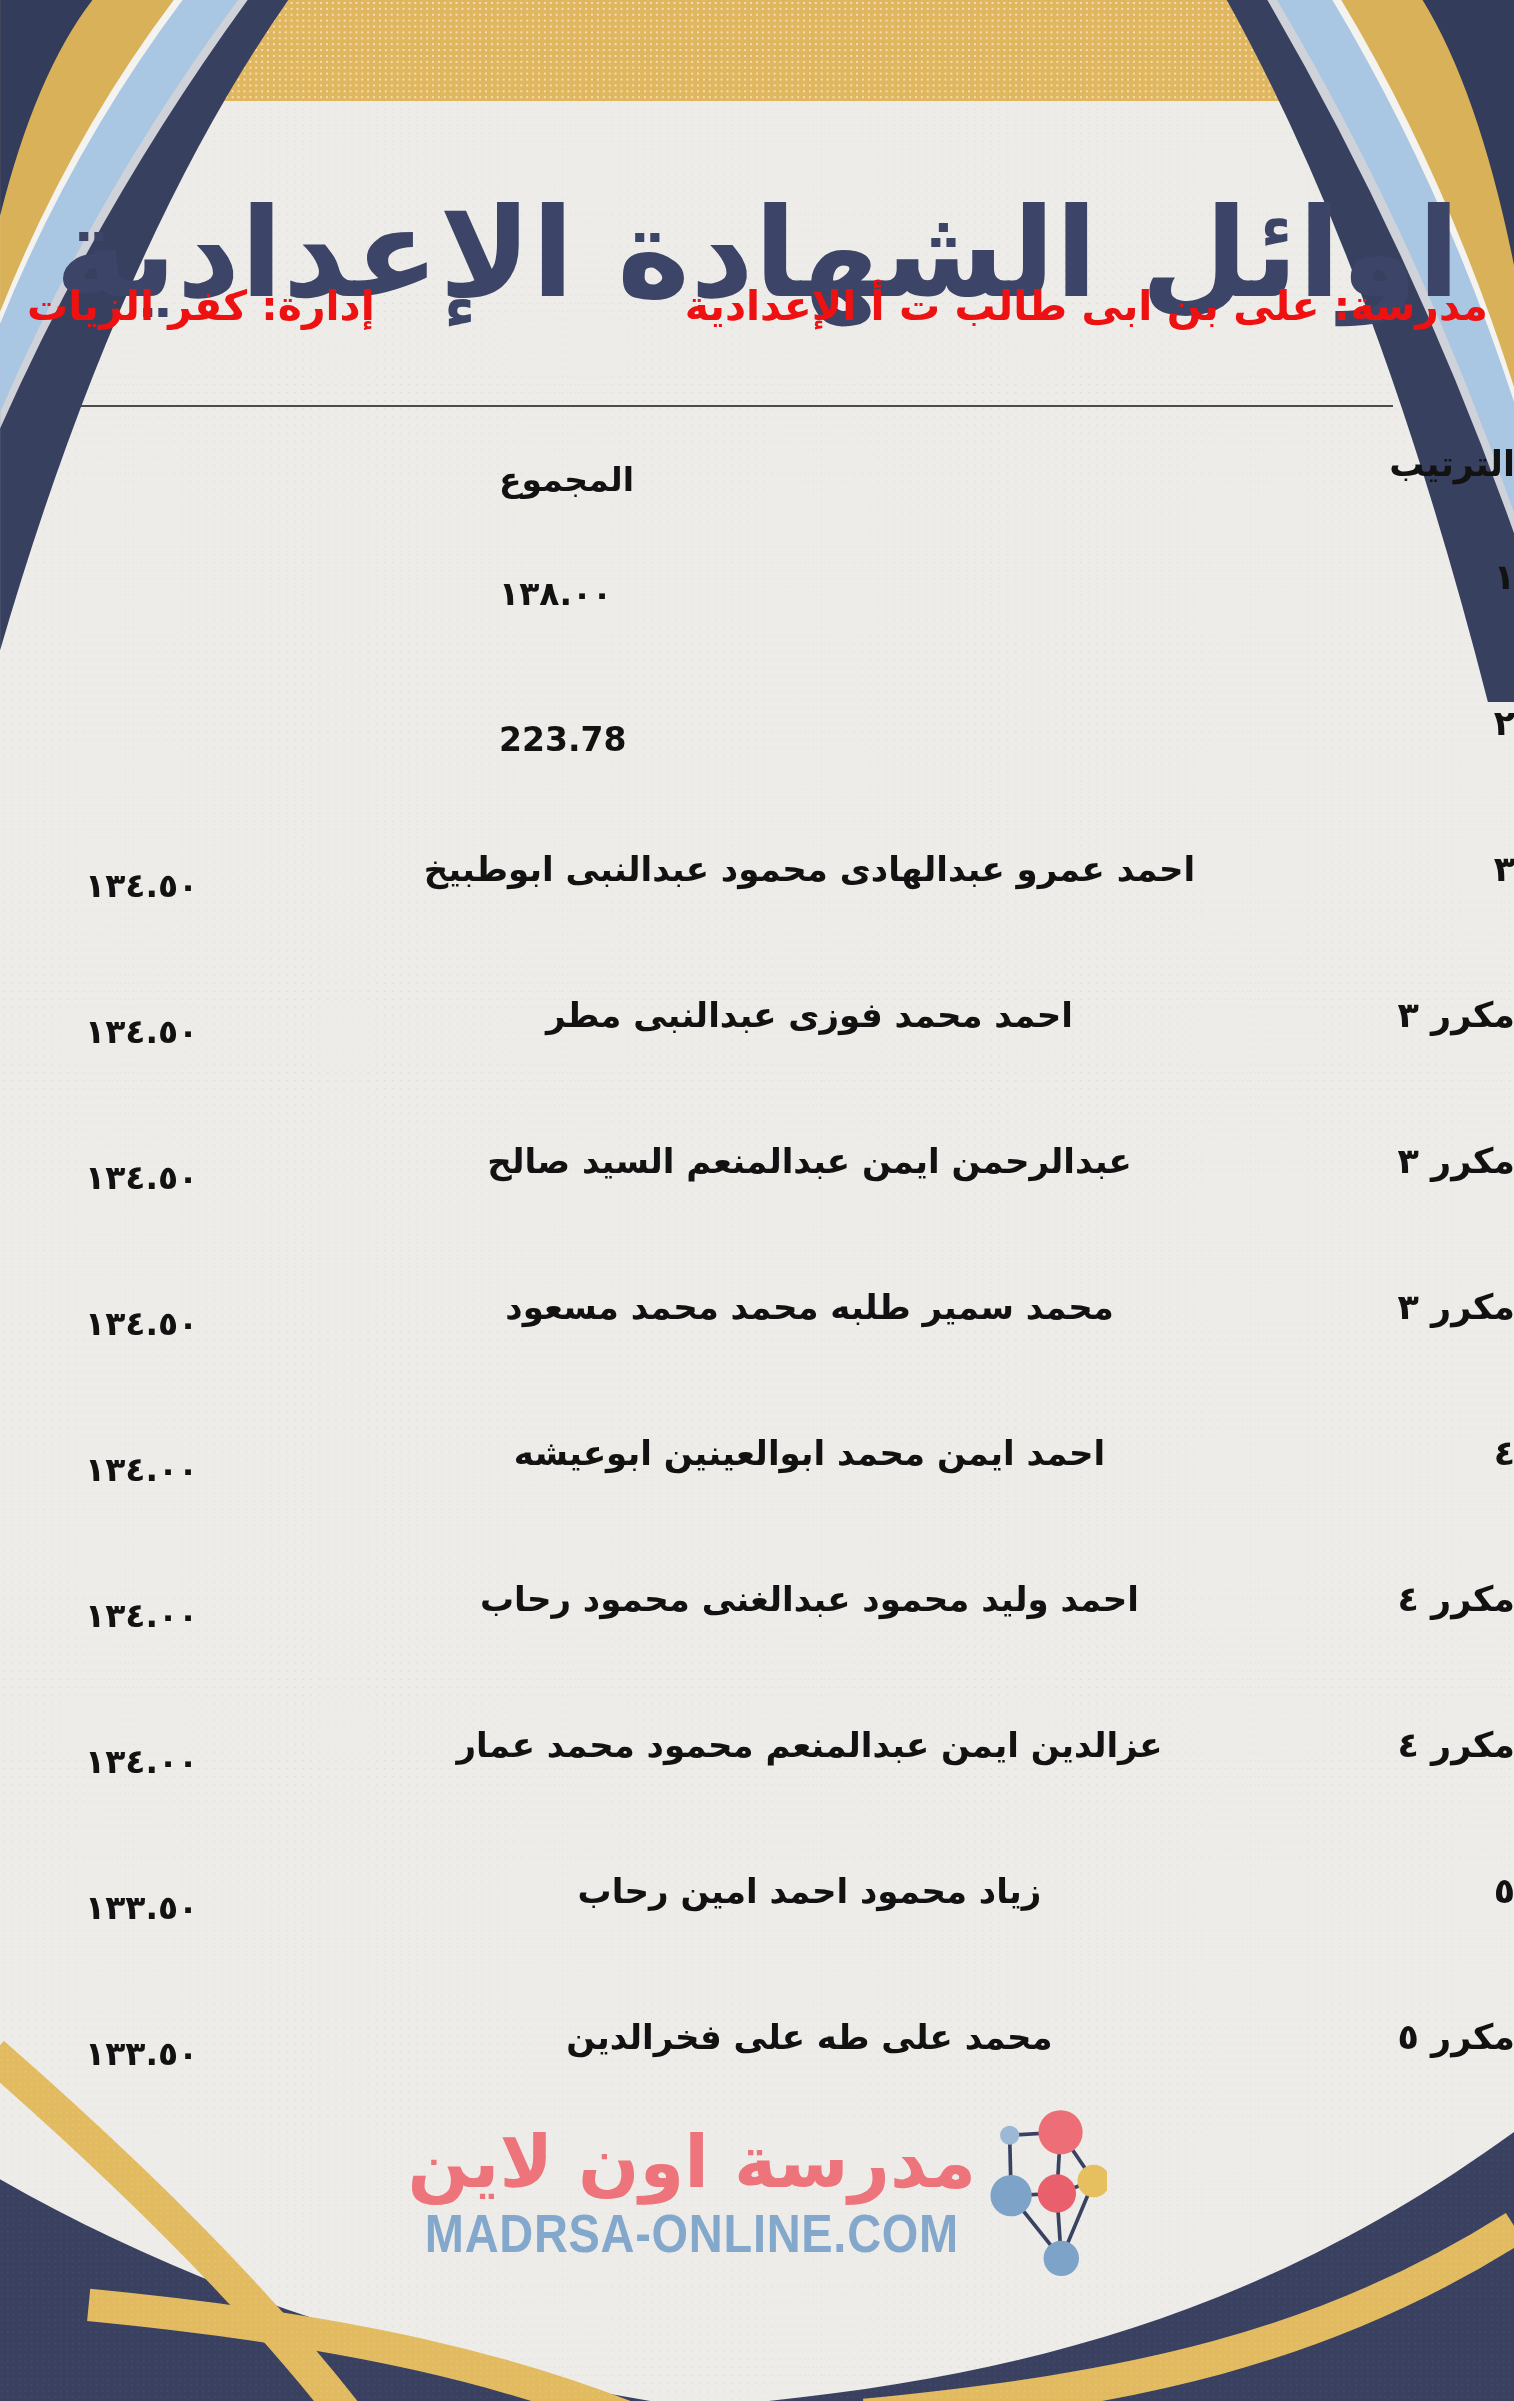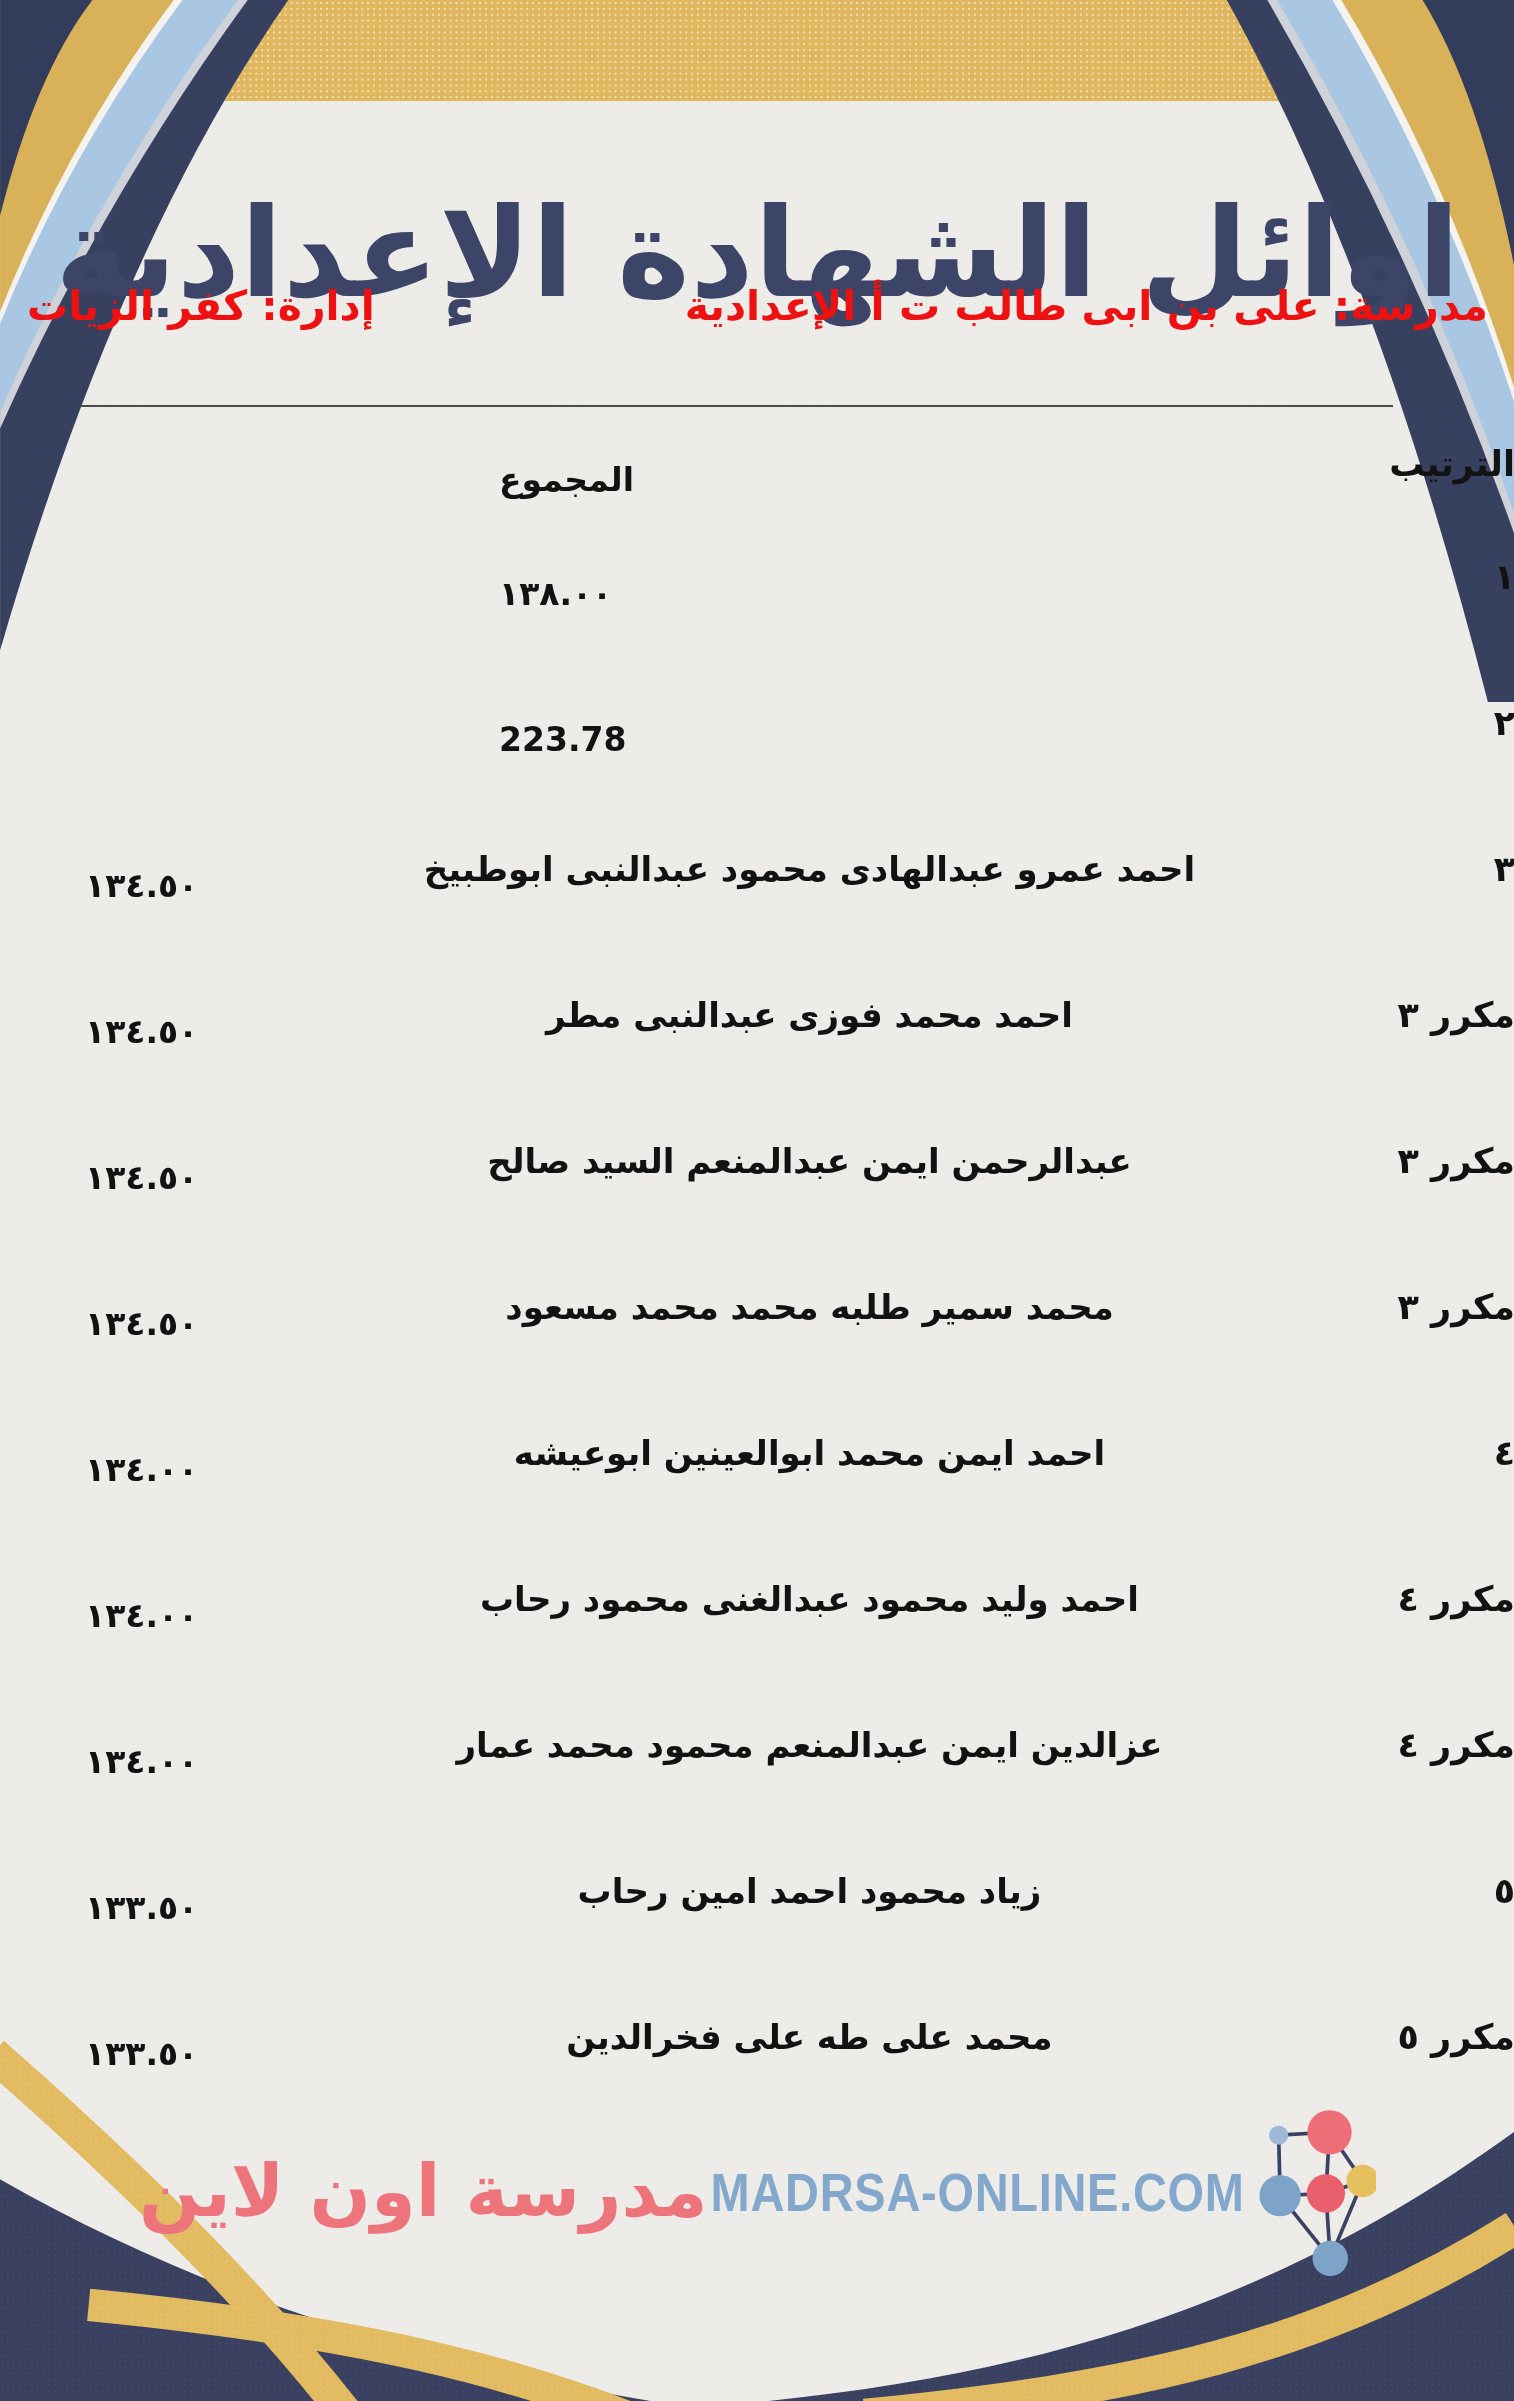--- a/index.html
+++ b/index.html
@@ -50,21 +50,21 @@
   .t-head{height:81px;font-size:36px;}
   .cell-rank{text-align:right;font-size:35px;}
   .cell-name{text-align:center;font-size:34px;white-space:nowrap;}
   .cell-total{text-align:left;font-size:33px;padding-left:0;direction:ltr;padding-right:0;}
   .t-head .cell-total,.t-row .cell-total{padding-left:0;margin-left:85px;margin-top:32px;}
   .footer{
     position:absolute;top:2107px;left:0;width:100%;
     display:flex;flex-direction:row;justify-content:center;align-items:center;gap:13.3px;
     direction:ltr;
   }
-  .brand-stack{display:flex;flex-direction:row;align-items:center;gap:3px;}
+  .brand-stack{display:flex;flex-direction:column;align-items:center;gap:3px;}
   .brand-ar{
     direction:rtl;font-size:72px;font-weight:bold;color:#ee747c;line-height:1.1;
   }
   .brand-domain{
     font-size:47px;font-weight:bold;color:#84a8cc;letter-spacing:0.7px;
     font-family:"Liberation Sans", sans-serif; transform:scaleY(1.15);
   }
   .logo{display:block;}
 </style>
 </head>

